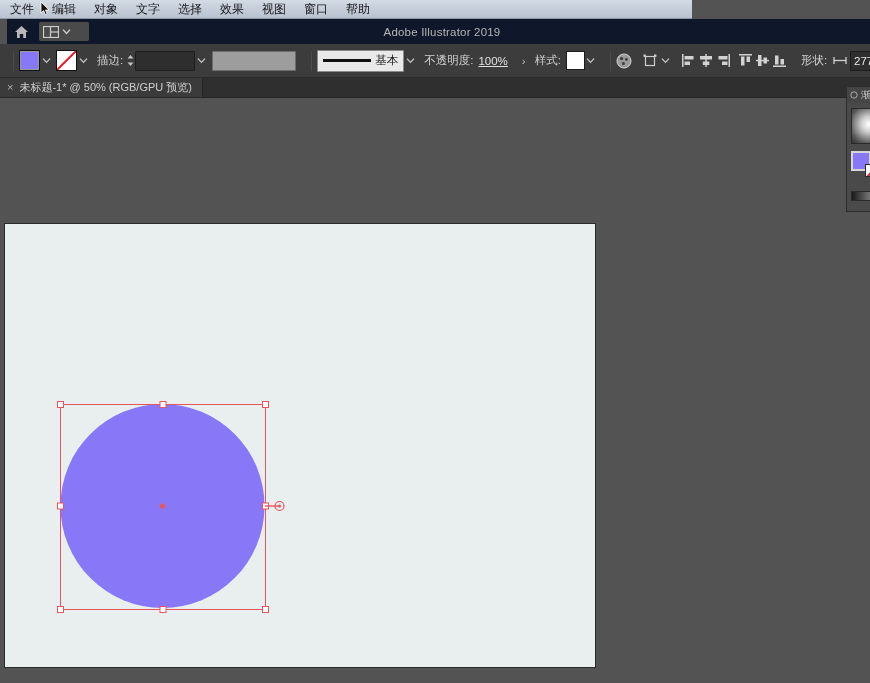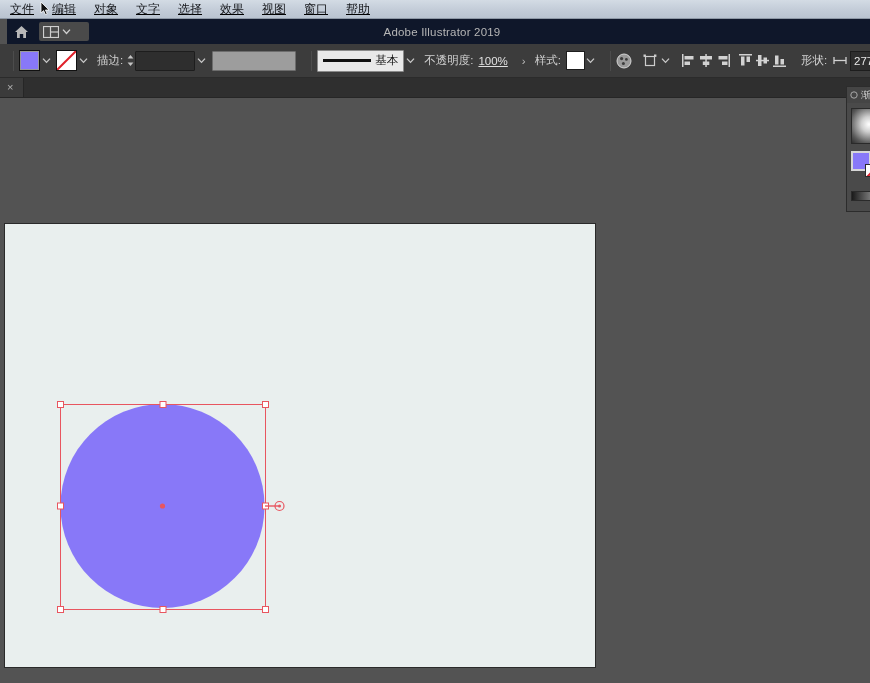--- a/index.html
+++ b/index.html
@@ -19,27 +19,26 @@
     width: 870px;
     height: 683px;
     overflow: hidden;
     background: #535353;
   }
 
   
   .menubar {
     position: absolute;
     left: 0; top: 0;
-    width: 870px; height: 19px;
+    width: 692px; height: 19px;
     background: linear-gradient(to bottom, #d3dbe4 0%, #c3ccd8 55%, #b9c3d0 100%);
     border-bottom: 1px solid #8e98a6;
     display: flex;
     align-items: center;
     box-sizing: border-box;
-    text-decoration: underline;
   }
   .menu-item {
     font-size: 12px;
     color: #16181c;
     padding: 0 9px;
     line-height: 18px;
     white-space: nowrap;
     cursor: default;
   }
   .menu-item:first-child { padding-left: 10px; }
@@ -543,20 +542,21 @@
         <line x1="1" y1="4.5" x2="13" y2="4.5" stroke="#d2d2d2" stroke-width="1.3"></line>
       </svg>
     </div>
     <div style="width:3px;flex:0 0 auto;"></div>
     <div class="shape-val">277.</div>
   </div>
 
   <div class="tabbar">
     <div class="doctab">
       <span class="doctab-close">×</span>
+      <span class="doctab-title">未标题-1* @ 50% (RGB/GPU 预览)</span>
     </div>
   </div>
 
   <div class="workspace">
 
     <div class="artboard"></div>
 
     <svg class="shape-layer" width="870" height="585" viewBox="0 0 870 585">
 
       <circle cx="162.5" cy="408" r="102" fill="#8878f8"></circle>

